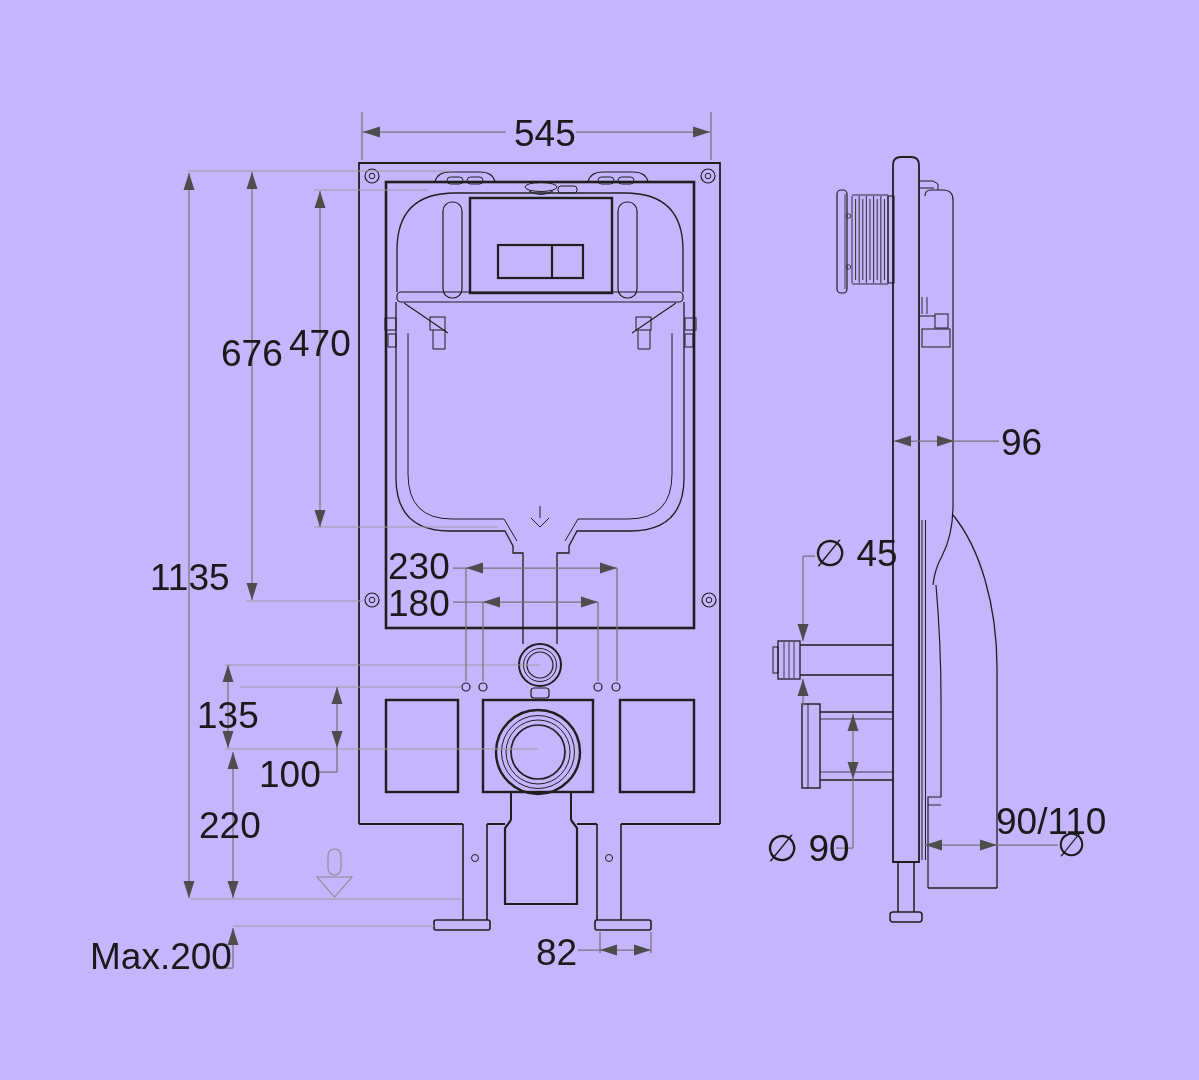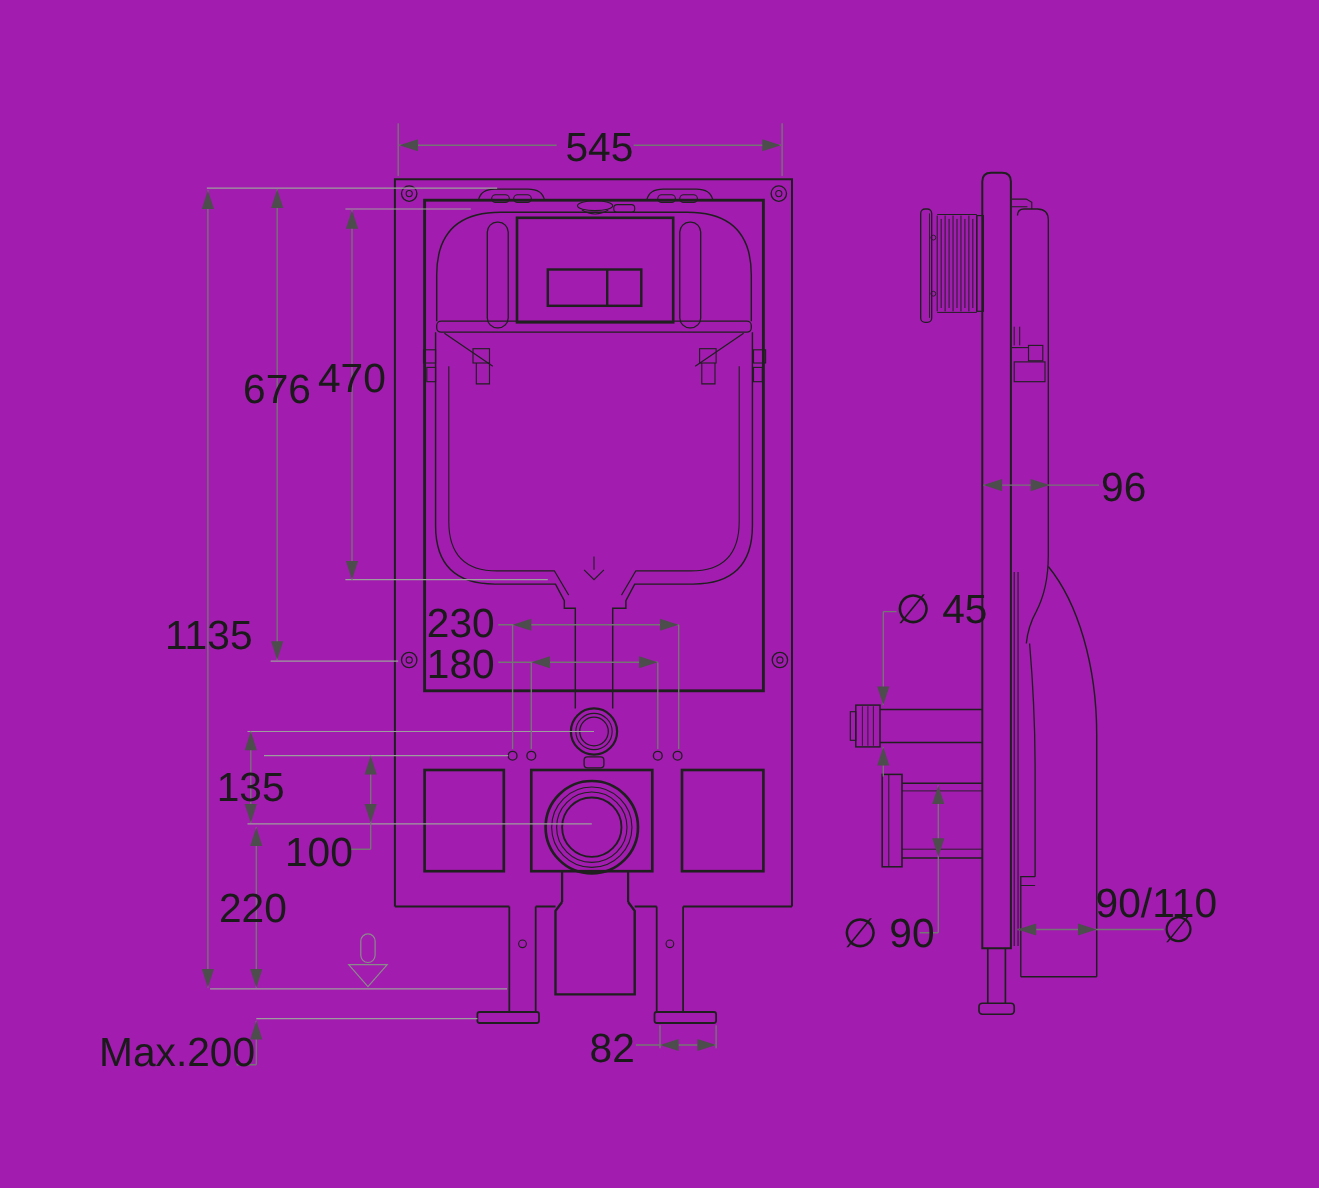--- a/index.html
+++ b/index.html
@@ -1,16 +1,16 @@
 <!DOCTYPE html>
 <html><head>
 <meta charset="utf-8">
 <style>
   html,body{margin:0;padding:0;background:#ffffff;}
-  .canvas{position:relative;width:1199px;height:1080px;background:#a21caf;overflow:hidden;
+  .canvas{position:relative;width:1199px;height:1080px;background:#c4b5fd;overflow:hidden;
           font-family:"Liberation Sans","DejaVu Sans",sans-serif;}
   svg{display:block;}
   .obj{stroke:#1f1f1f;fill:none;}
   .dim{stroke:#757575;stroke-width:1.25;fill:none;}
   .leader{stroke:#9d9d9d;stroke-width:1.1;fill:none;}
   .ah{fill:#4d4d4d;stroke:none;}
   .lvl{stroke:#8a8a8a;fill:none;stroke-width:1.1;}
   text.dimlabel{fill:#1a1a1a;font-size:37px;font-family:"Liberation Sans","DejaVu Sans",sans-serif;}
   text.dimsymbol{fill:#1a1a1a;font-size:33px;font-family:"Liberation Sans","DejaVu Sans",sans-serif;}
 </style>

